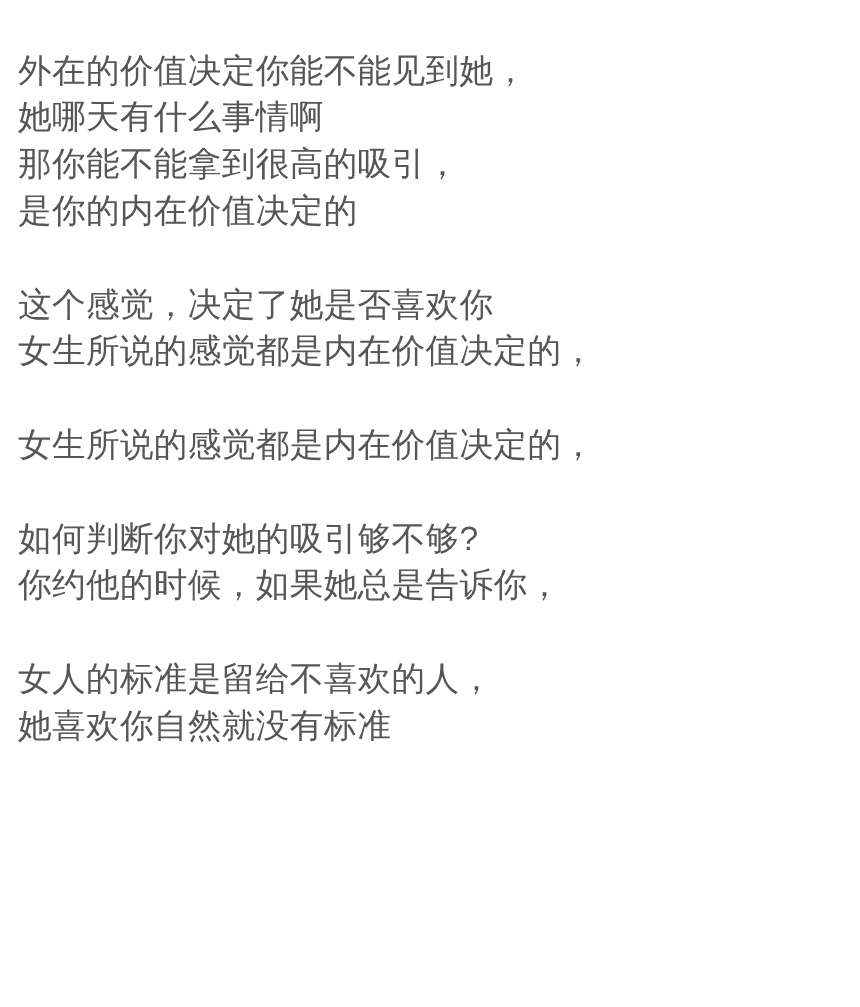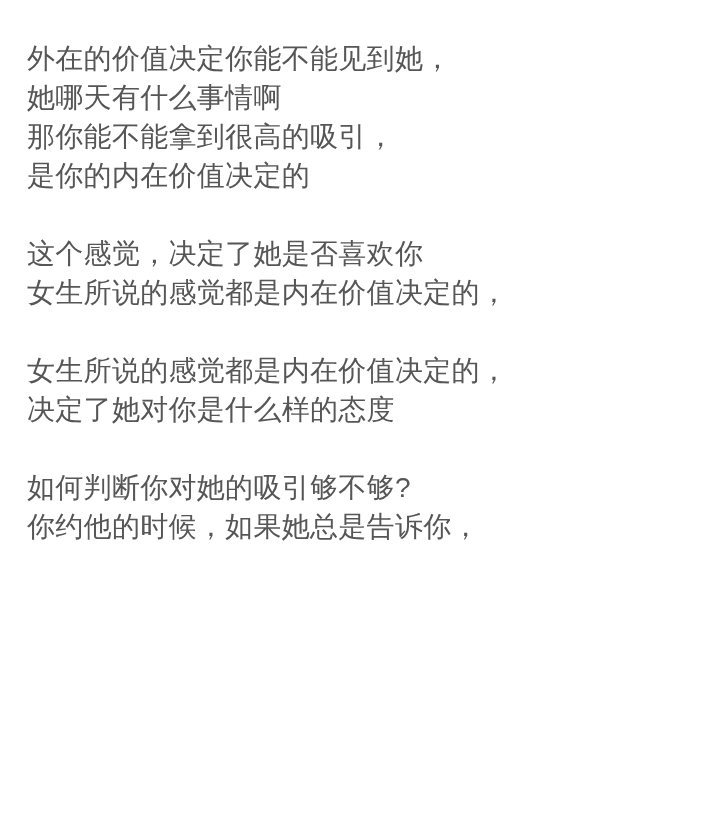--- a/index.html
+++ b/index.html
@@ -10,21 +10,21 @@
   body {
     width: 717px;
     height: 839px;
     overflow: hidden;
     font-family: "Liberation Sans", "DejaVu Sans", sans-serif;
   }
   .page {
     box-sizing: border-box;
     width: 717px;
     height: 610px;
-    padding: 39px 20px 0 27px;
+    padding: 39px 20px 0 15px;
     background: #ffffff;
   }
   .paragraph {
     margin: 0 0 39px 0;
   }
   .paragraph:last-child {
     margin-bottom: 0;
   }
   .text-line {
     font-size: 28px;
@@ -47,22 +47,25 @@
     <div class="text-line">是你的内在价值决定的</div>
   </div>
 
   <div class="paragraph">
     <div class="text-line">这个感觉，决定了她是否喜欢你</div>
     <div class="text-line">女生所说的感觉都是内在价值决定的，</div>
   </div>
 
   <div class="paragraph">
     <div class="text-line">女生所说的感觉都是内在价值决定的，</div>
-    <div class="text-line">决定了她对你是什么样的态度</div>
   </div>
 
   <div class="paragraph">
     <div class="text-line">如何判断你对她的吸引够不够?</div>
     <div class="text-line">你约他的时候，如果她总是告诉你，</div>
   </div>
 
+  <div class="paragraph">
+    <div class="text-line">女人的标准是留给不喜欢的人，</div>
+    <div class="text-line">她喜欢你自然就没有标准</div>
+  </div>
 
 </div>
 
 </body></html>

